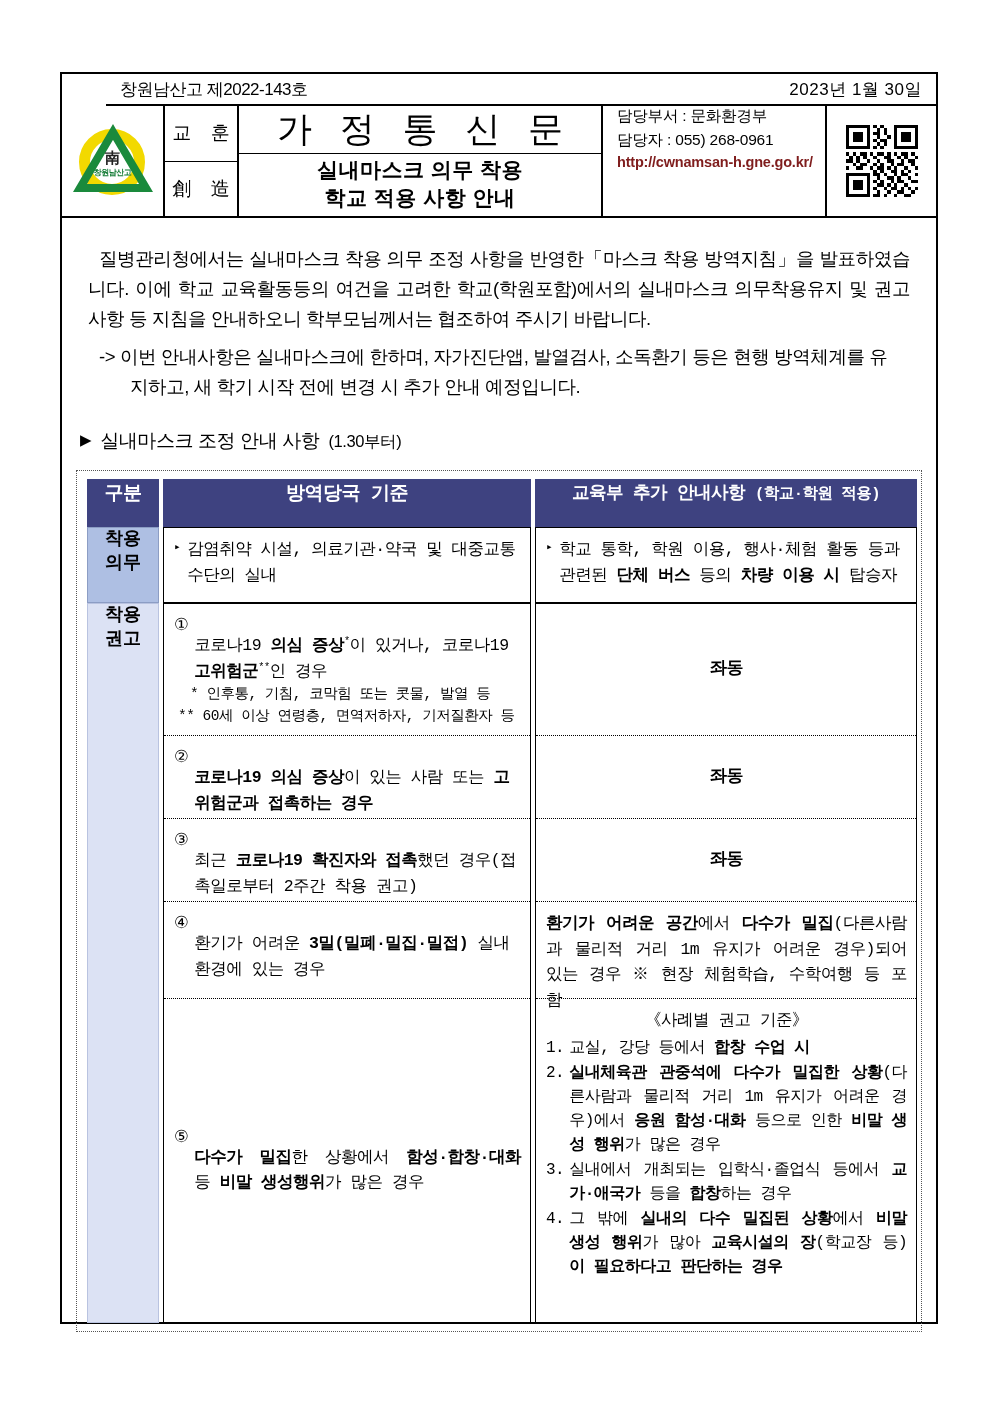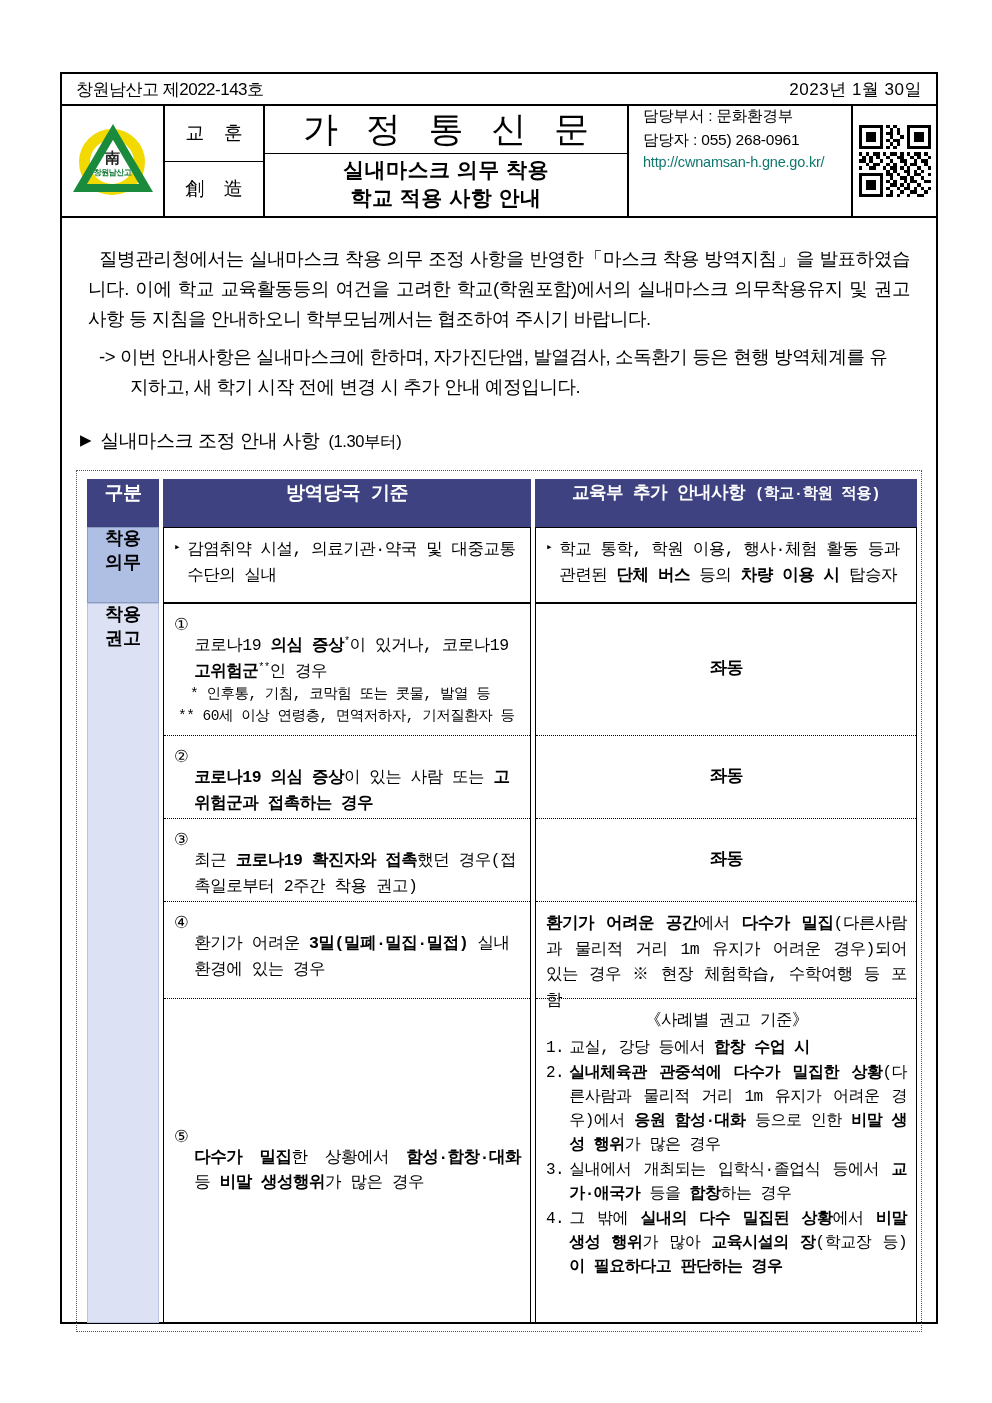--- a/index.html
+++ b/index.html
@@ -28,20 +28,21 @@
 
   
   .masthead-topline {
     display: flex;
     align-items: center;
     justify-content: space-between;
     height: 32px;
     border-bottom: 2px solid #000;
     padding: 0 14px;
     box-sizing: border-box;
+    margin-left: 44px;
   }
   .issue-no {
     font-size: 17px;
     letter-spacing: -0.5px;
     white-space: nowrap;
   }
   .issue-date {
     font-size: 17px;
     letter-spacing: 0.5px;
     white-space: nowrap;
@@ -55,21 +56,21 @@
   }
   .mh-logo {
     width: 103px;
     border-right: 2px solid #000;
     display: flex;
     align-items: center;
     justify-content: center;
     box-sizing: border-box;
   }
   .mh-motto {
-    width: 100px;
+    width: 74px;
     border-right: 2px solid #000;
     display: flex;
     flex-direction: column;
     box-sizing: border-box;
   }
   .mh-motto .m-row {
     flex: 1;
     display: flex;
     align-items: center;
     justify-content: center;
@@ -121,23 +122,23 @@
     padding: 0 0 0 14px;
     box-sizing: border-box;
     gap: 3px;
   }
   .mh-contact div {
     font-size: 15.5px;
     letter-spacing: -0.2px;
     white-space: nowrap;
   }
   .mh-url {
-    color: #0f766e;
+    color: #7f1d1d;
     font-size: 14.5px !important;
-    font-weight: normal;
+    font-weight: bold;
   }
   .mh-qr {
     flex: 1;
     display: flex;
     align-items: center;
     justify-content: center;
   }
 
   
   .logo-mark {

